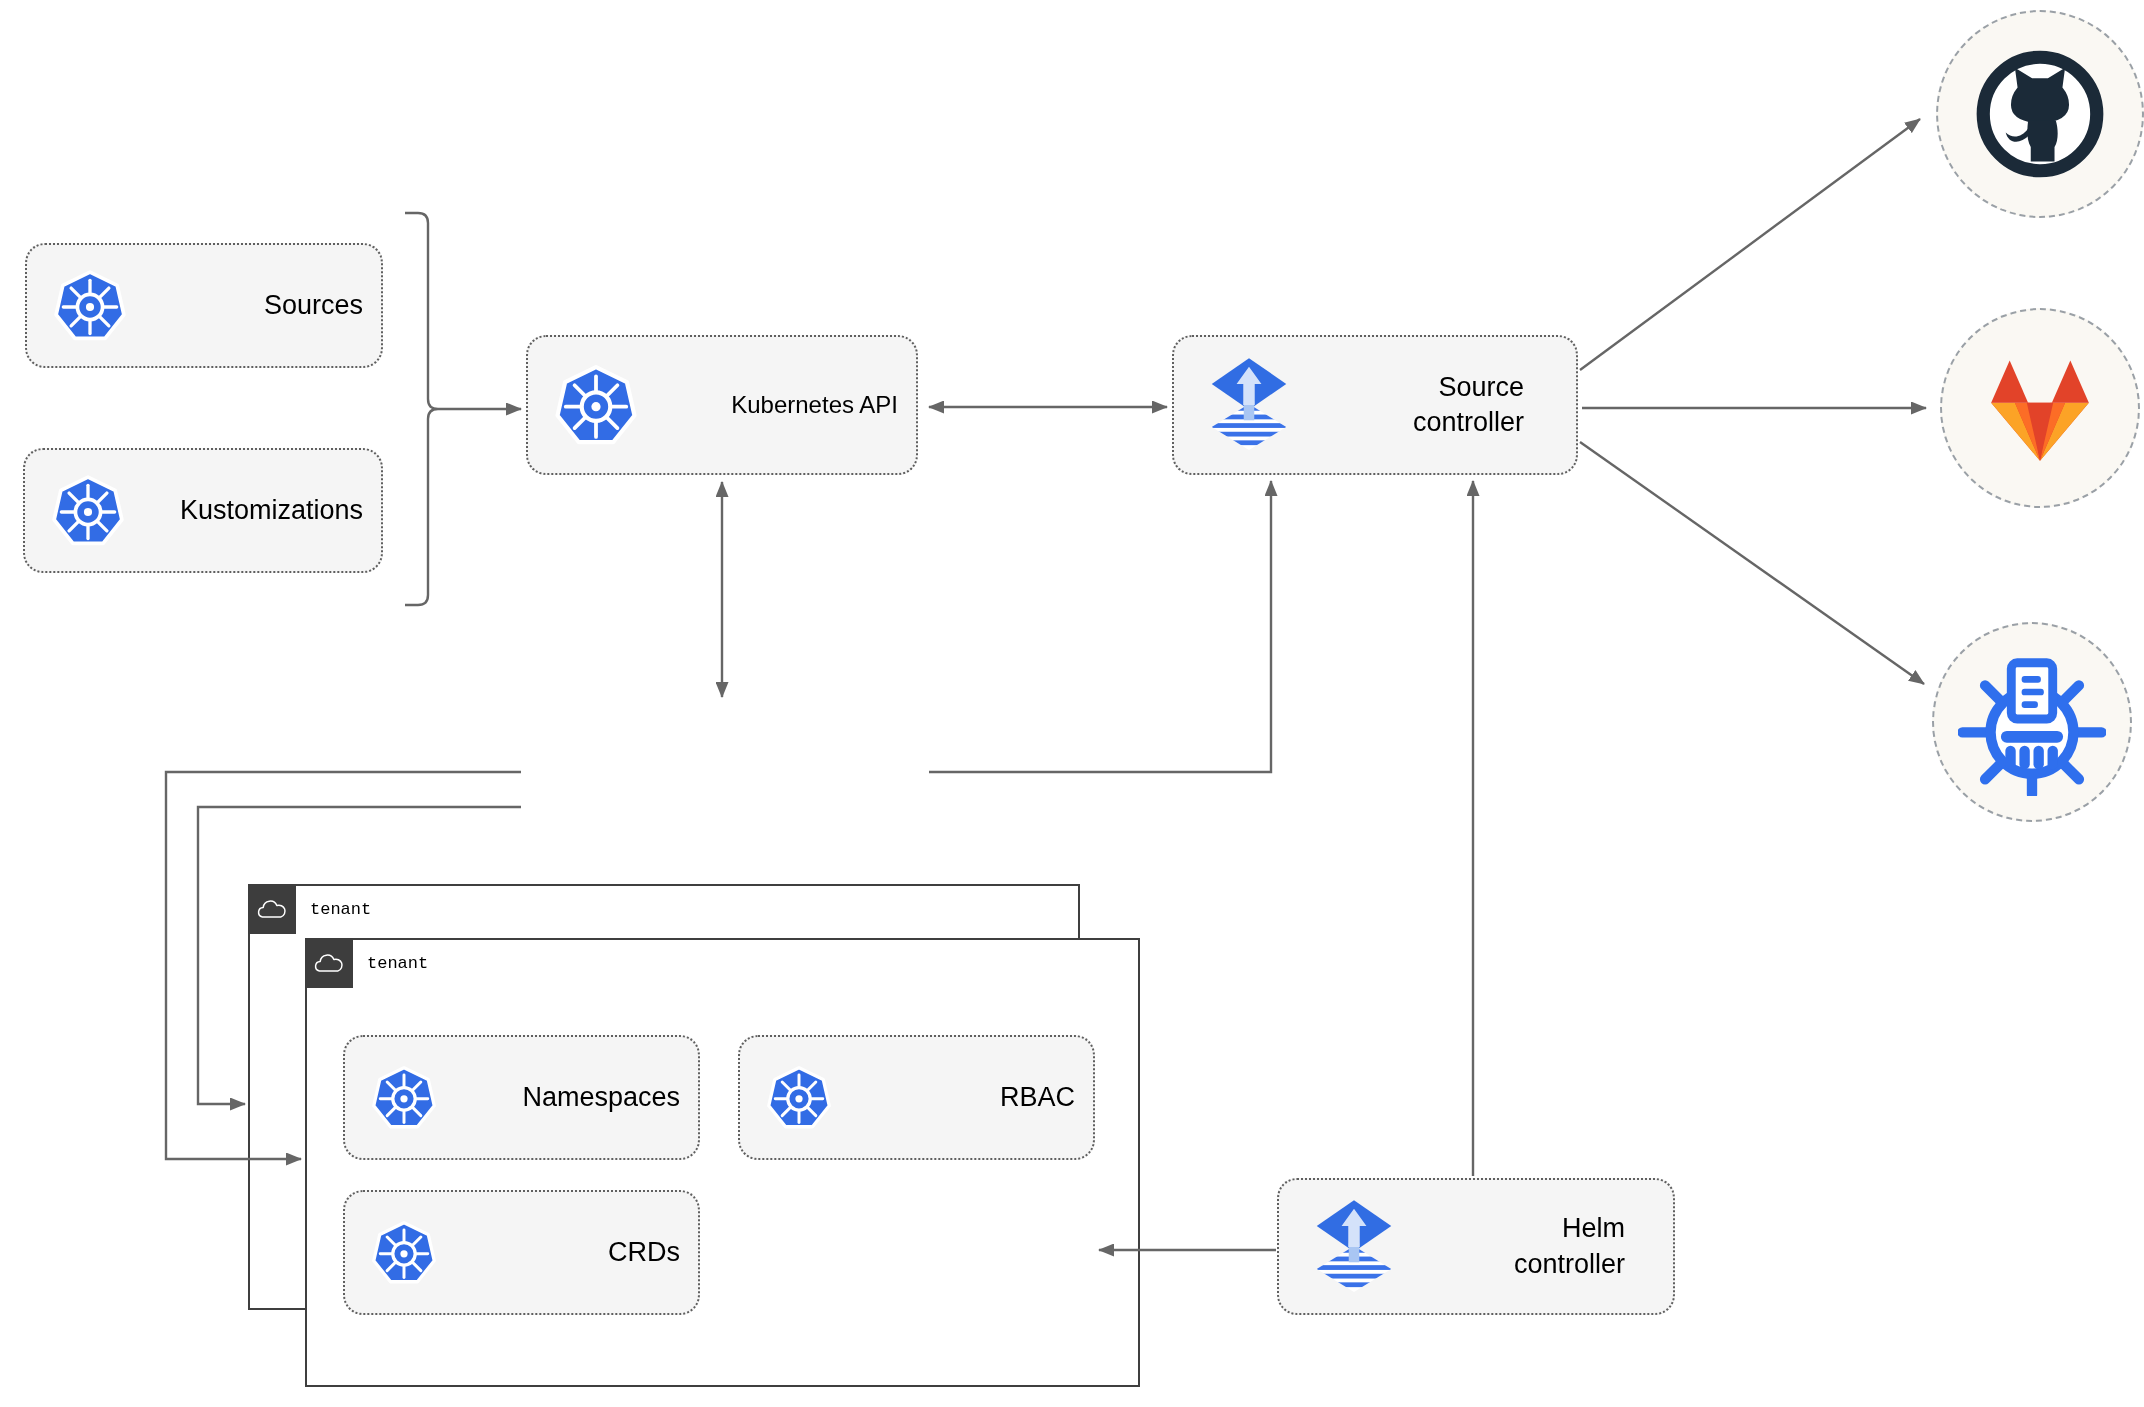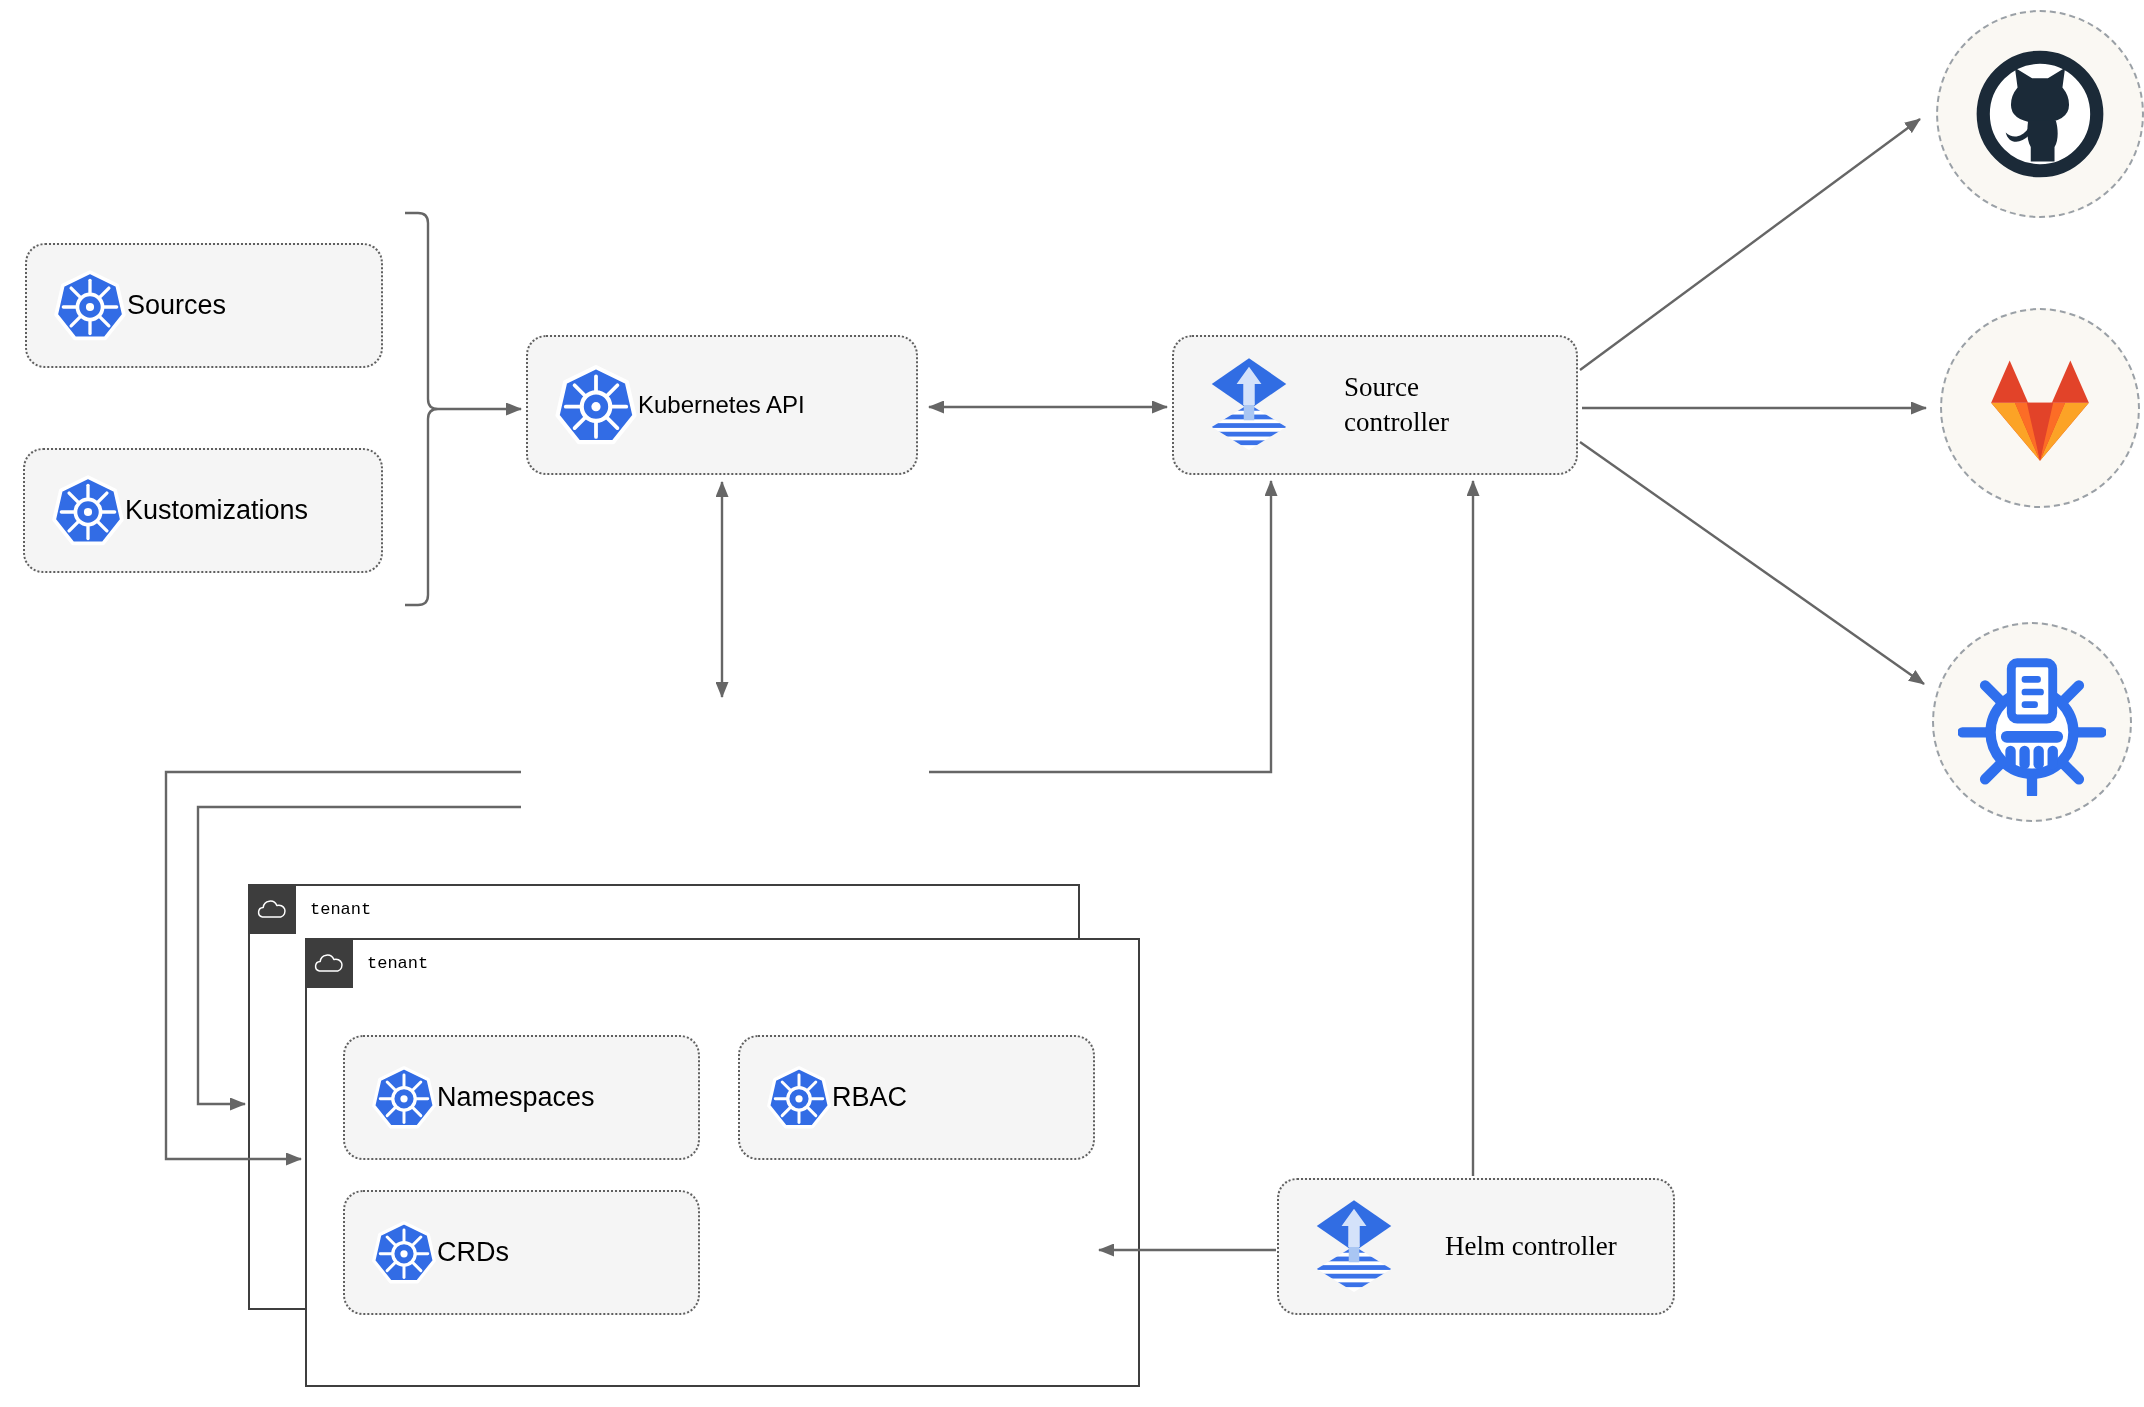--- a/index.html
+++ b/index.html
@@ -1,22 +1,22 @@
 <!DOCTYPE html>
 <html><head>
 <meta charset="utf-8">
 <style>
   html,body{margin:0;padding:0;background:#fff;}
   .stage{position:relative;width:2144px;height:1407px;background:#fff;overflow:hidden;
          font-family:"Liberation Sans",sans-serif;color:#000;}
   .node{position:absolute;box-sizing:border-box;background:#f5f5f5;border:2px dotted #5f5f5f;
         border-radius:20px;display:flex;align-items:center;z-index:5;}
   .node .nicon{flex:0 0 auto;margin-left:26px;}
-  .node .label{flex:1;text-align:left;font-size:27px;line-height:1.3;padding-right:18px;}
-  .node .label.wrap{max-width:180px;margin:16px auto;padding-right:0;font-family:Liberation Serif, serif;}
+  .node .label{flex:1;text-align:right;font-size:27px;line-height:1.3;padding-right:18px;}
+  .node .label.wrap{max-width:180px;margin:16px auto;padding-right:0;}
   .node .label.nowrap{white-space:nowrap;}
   .tenant{position:absolute;box-sizing:border-box;background:#fff;border:2px solid #3f3f3f;}
   .tenant.outer{z-index:1;}
   .tenant.inner{z-index:2;}
   .tenant .badge{position:absolute;top:-2px;left:-2px;width:48px;height:50px;background:#3d3d3d;
                  display:flex;align-items:center;justify-content:center;}
   .tenant .tlabel{position:absolute;top:-2px;left:60px;height:50px;display:flex;align-items:center;
                   font-size:17px;font-family:Liberation Mono, monospace;}
   .circle{position:absolute;box-sizing:border-box;border-radius:50%;border:2.5px dashed #9aa0a6;
           background:#faf8f3;display:flex;align-items:center;justify-content:center;z-index:4;}

